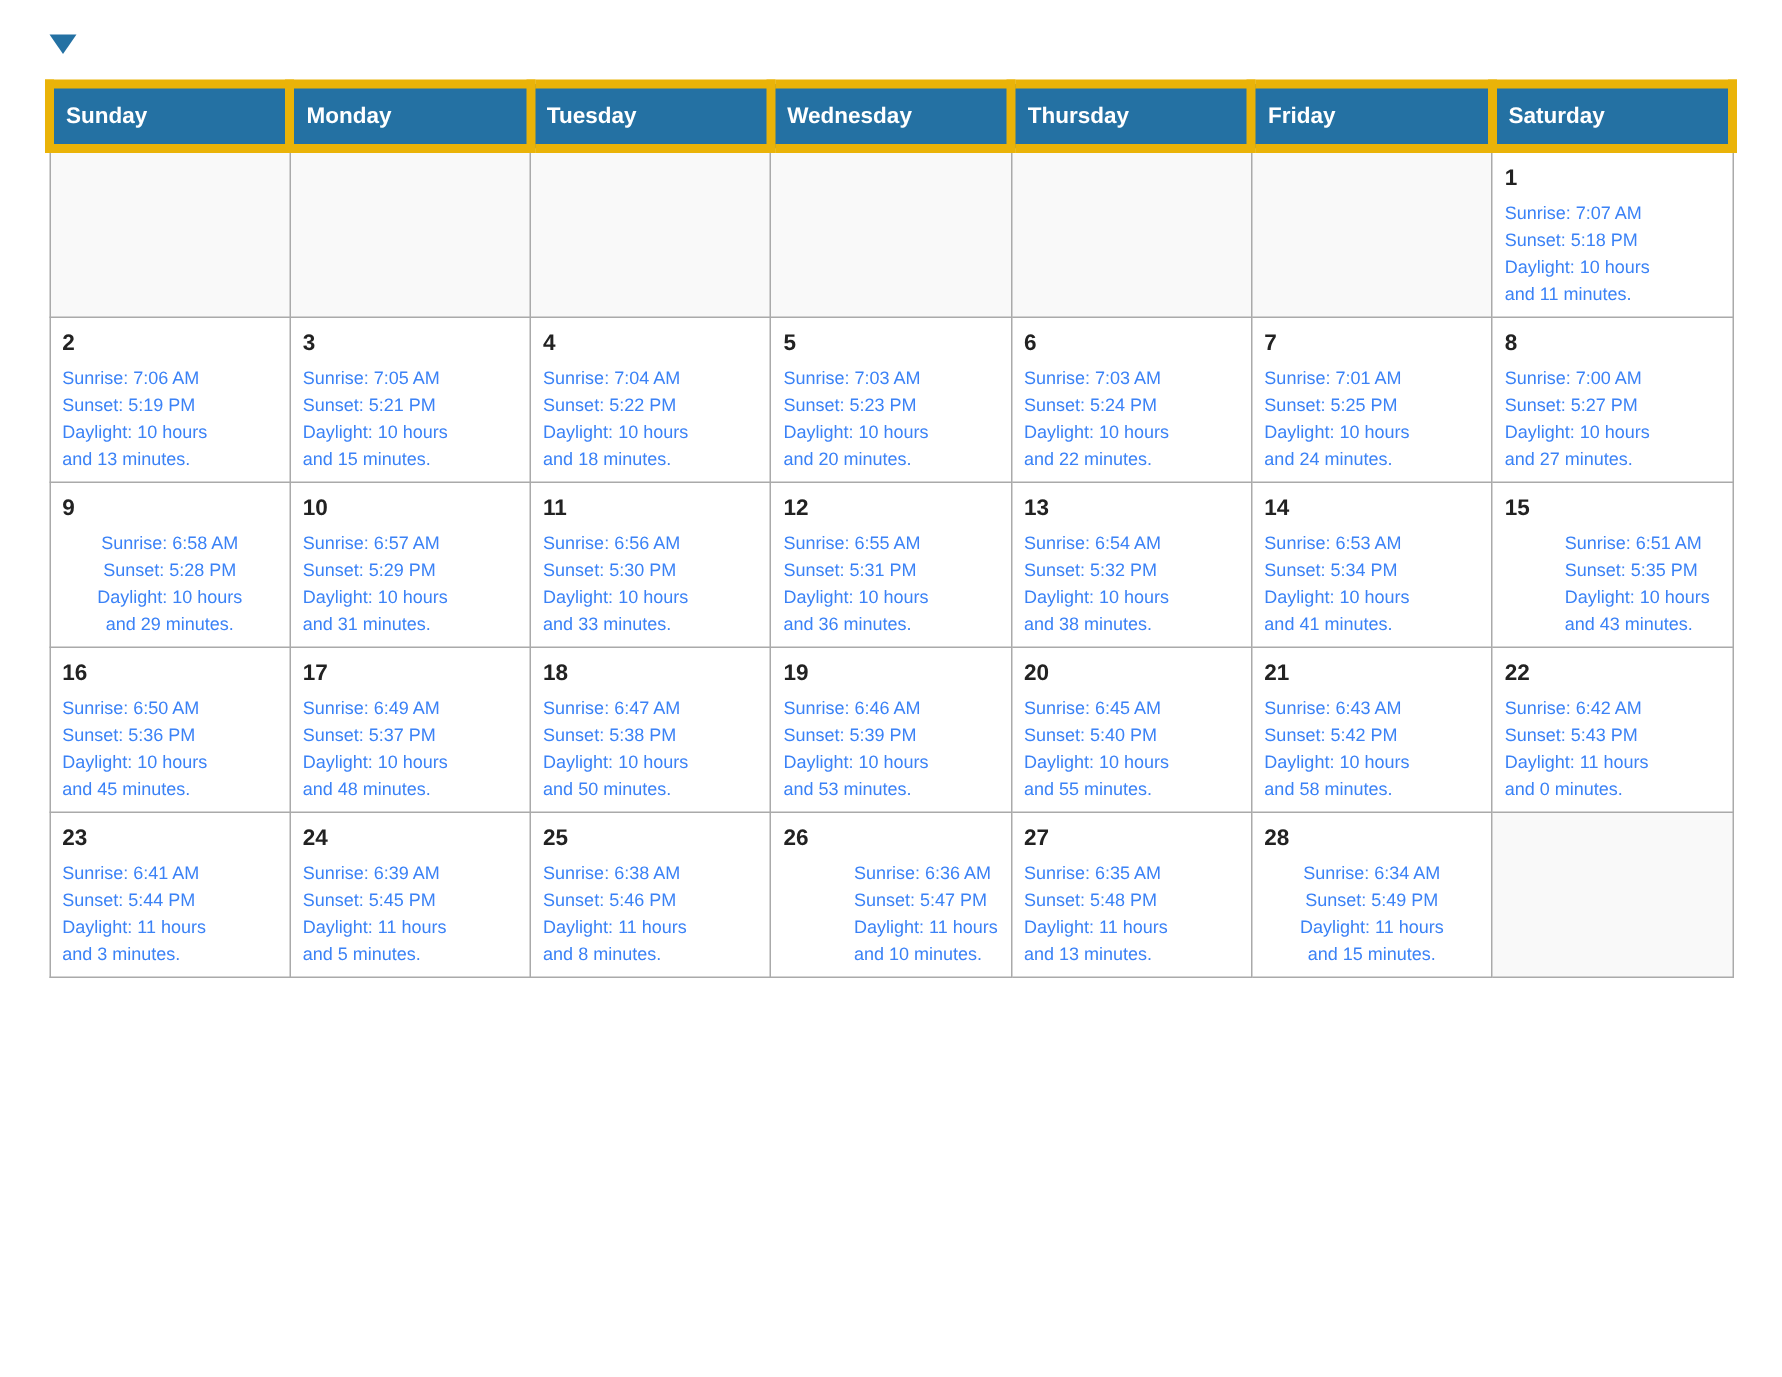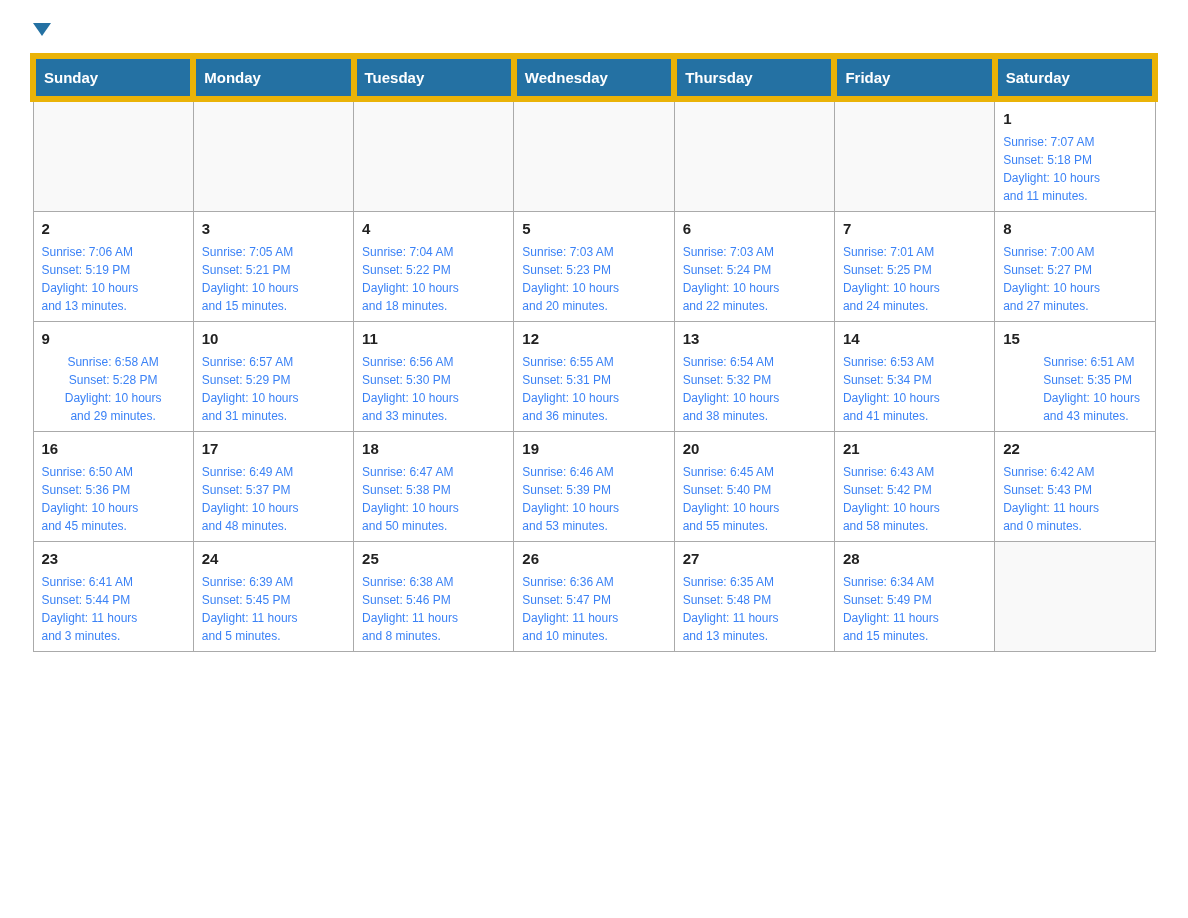--- a/index.html
+++ b/index.html
@@ -314,35 +314,35 @@
         </td>
         <td>
           <span class="day-number">25</span>
           <div class="day-info" style="white-space: pre-line;">Sunrise: 6:38 AM
 Sunset: 5:46 PM
 Daylight: 11 hours
 and 8 minutes.</div>
         </td>
         <td>
           <span class="day-number">26</span>
-          <div class="day-info" style="white-space: pre-line;">Sunrise: 6:36 AM
+          <div class="day-info" style="white-space: pre-line; margin-left: 47px;">Sunrise: 6:36 AM
 Sunset: 5:47 PM
 Daylight: 11 hours
 and 10 minutes.</div>
         </td>
         <td>
           <span class="day-number">27</span>
           <div class="day-info" style="white-space: pre-line;">Sunrise: 6:35 AM
 Sunset: 5:48 PM
 Daylight: 11 hours
 and 13 minutes.</div>
         </td>
         <td>
           <span class="day-number">28</span>
-          <div class="day-info" style="white-space: pre-line;">Sunrise: 6:34 AM
+          <div class="day-info" style="white-space: pre-line; text-align: center;">Sunrise: 6:34 AM
 Sunset: 5:49 PM
 Daylight: 11 hours
 and 15 minutes.</div>
         </td>
         <td class="empty"></td>
       </tr>
     </tbody>
 </table>
 
 </body></html>

